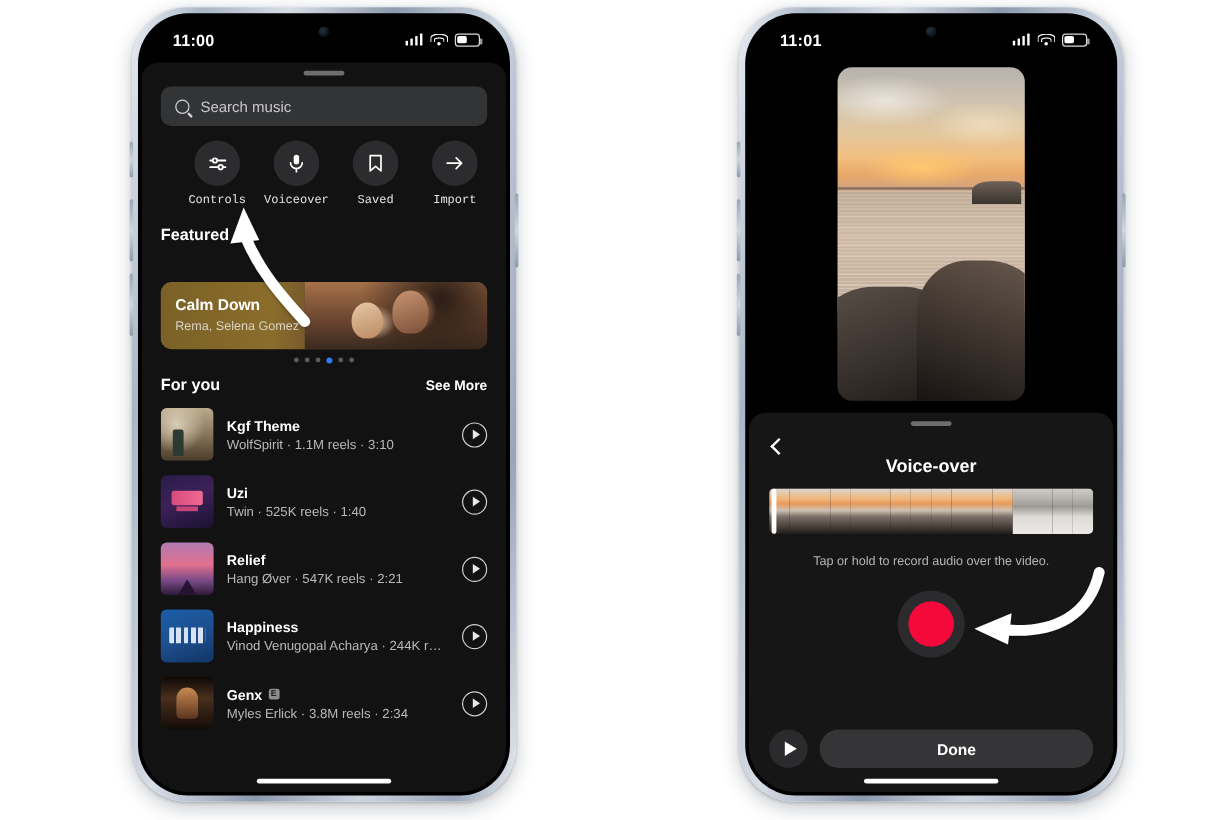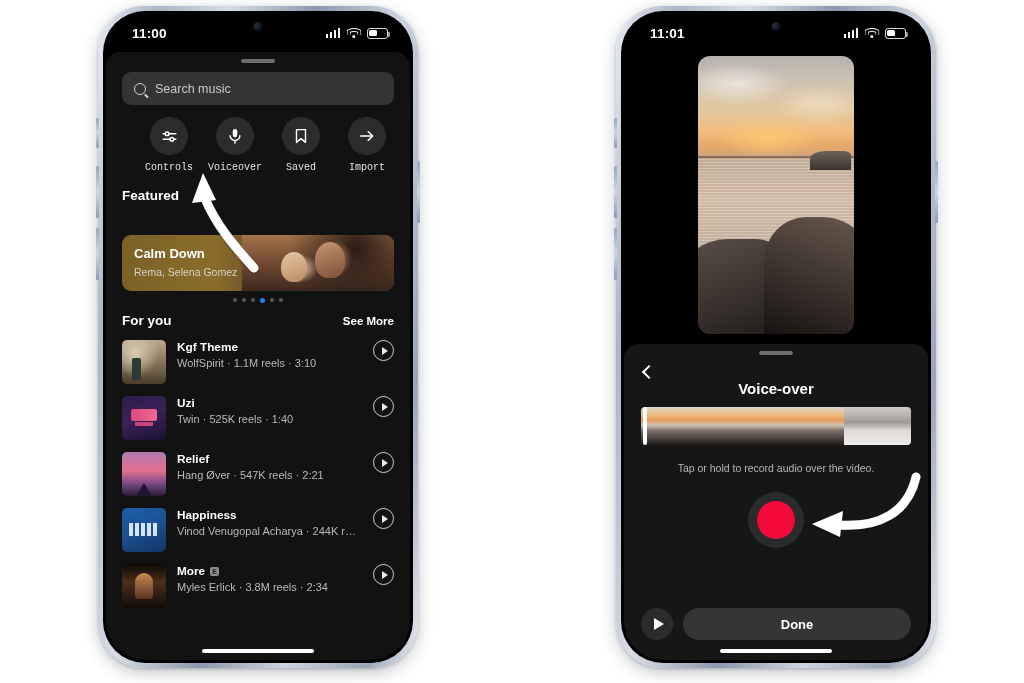--- a/index.html
+++ b/index.html
@@ -26,21 +26,21 @@
     padding: 3px;
     overflow: hidden;
   }
   .screen {
     position: relative;
     width: 100%; height: 100%;
     border-radius: 39px;
     background: #000;
     overflow: hidden;
   }
-  .phone-left  { left: 98px;  top: 6px;  width: 320px; height: 662px; }
+  .phone-left  { left: 110px;  top: 6px;  width: 320px; height: 662px; }
   .phone-right { left: 616px; top: 6px;  width: 320px; height: 662px; }
 
   
   .btn-side {
     position: absolute; width: 3px; border-radius: 2px;
     background: linear-gradient(180deg,#9aa5b6,#cfd6e1,#8f9aab);
   }
   .btn-r1 { right: -2px; top: 155px; height: 62px; }
   .btn-l1 { left: -2px; top: 112px; height: 30px; }
   .btn-l2 { left: -2px; top: 160px; height: 52px; }
@@ -139,21 +139,21 @@
   .dots i { width: 4px; height: 4px; border-radius: 50%; background: #5b5b5d; display: block; }
   .dots i.on { background: #2f7bf6; width: 5px; height: 5px; }
 
   .foryou-head {
     display: flex; align-items: baseline; justify-content: space-between;
     padding: 10px 16px 6px;
   }
   .foryou-head .h { color: #fff; font-size: 13.5px; font-weight: 700; }
   .foryou-head .more { color: #fff; font-size: 11.5px; font-weight: 600; }
 
-  .track { display: flex; gap: 11px; padding: 6px 16px; }
+  .track { display: flex; align-items: center; gap: 11px; padding: 6px 16px; }
   .art { width: 44px; height: 44px; border-radius: 5px; flex: none; overflow: hidden; position: relative; }
   .t-meta { flex: 1; min-width: 0; }
   .t-title { color: #fff; font-size: 11.8px; font-weight: 700; display: flex; align-items: center; gap: 5px; }
   .t-sub { color: #b9b9bb; font-size: 11px; margin-top: 3px; white-space: nowrap; overflow: hidden; text-overflow: ellipsis; }
   .badge-e { width: 9px; height: 9px; border-radius: 2px; background: #8d8d90; color: #1b1b1b;
              font-size: 7px; line-height: 9px; text-align: center; font-weight: 700; }
   .play {
     width: 21px; height: 21px; border-radius: 50%; border: 1.3px solid #cfcfd2;
     flex: none; display: flex; align-items: center; justify-content: center;
   }
@@ -414,21 +414,21 @@
                 <div class="t-sub">Vinod Venugopal Acharya · 244K ree...</div>
               </div>
               <div class="play">
                   <i></i>
                 </div>
             </div>
             <div class="track">
               <div class="art art-sweat"></div>
               <div class="t-meta">
                 <div class="t-title">
-                  <span>More</span>
+                  <span>Genx</span>
                   <span class="badge-e">E</span>
                 </div>
                 <div class="t-sub">Myles Erlick · 3.8M reels · 2:34</div>
               </div>
               <div class="play">
                   <i></i>
                 </div>
             </div>
           </div>
 

